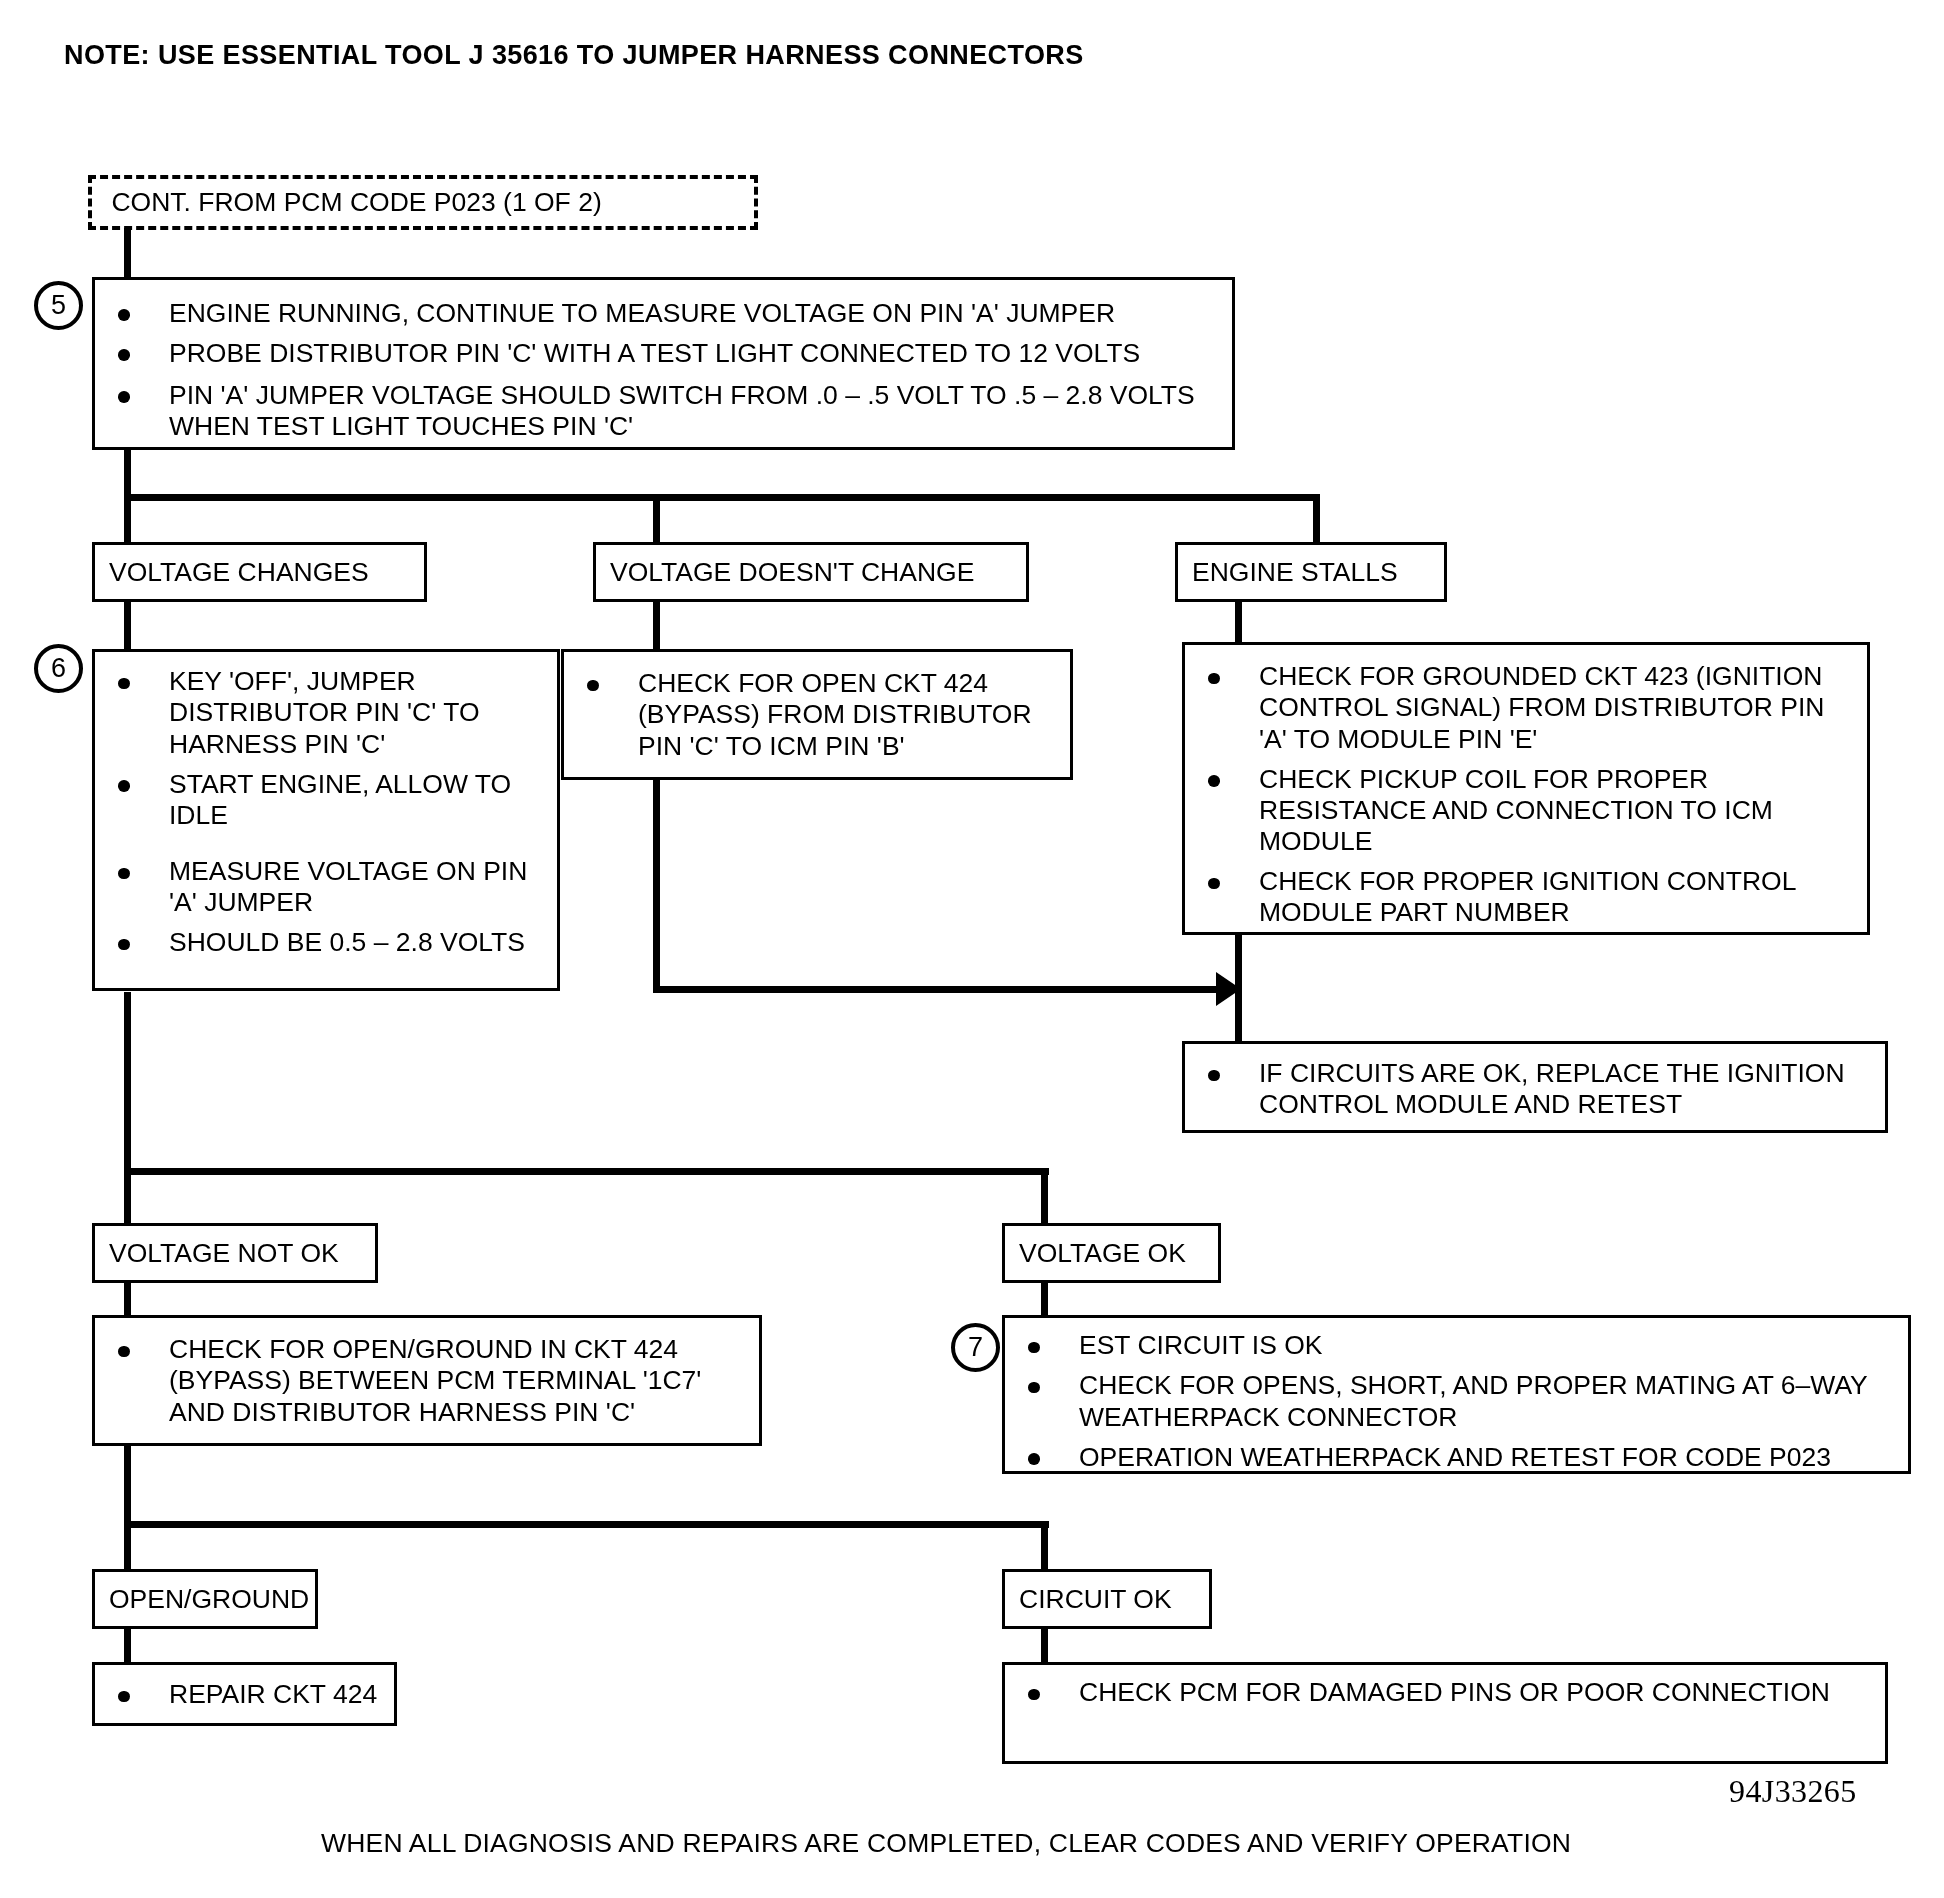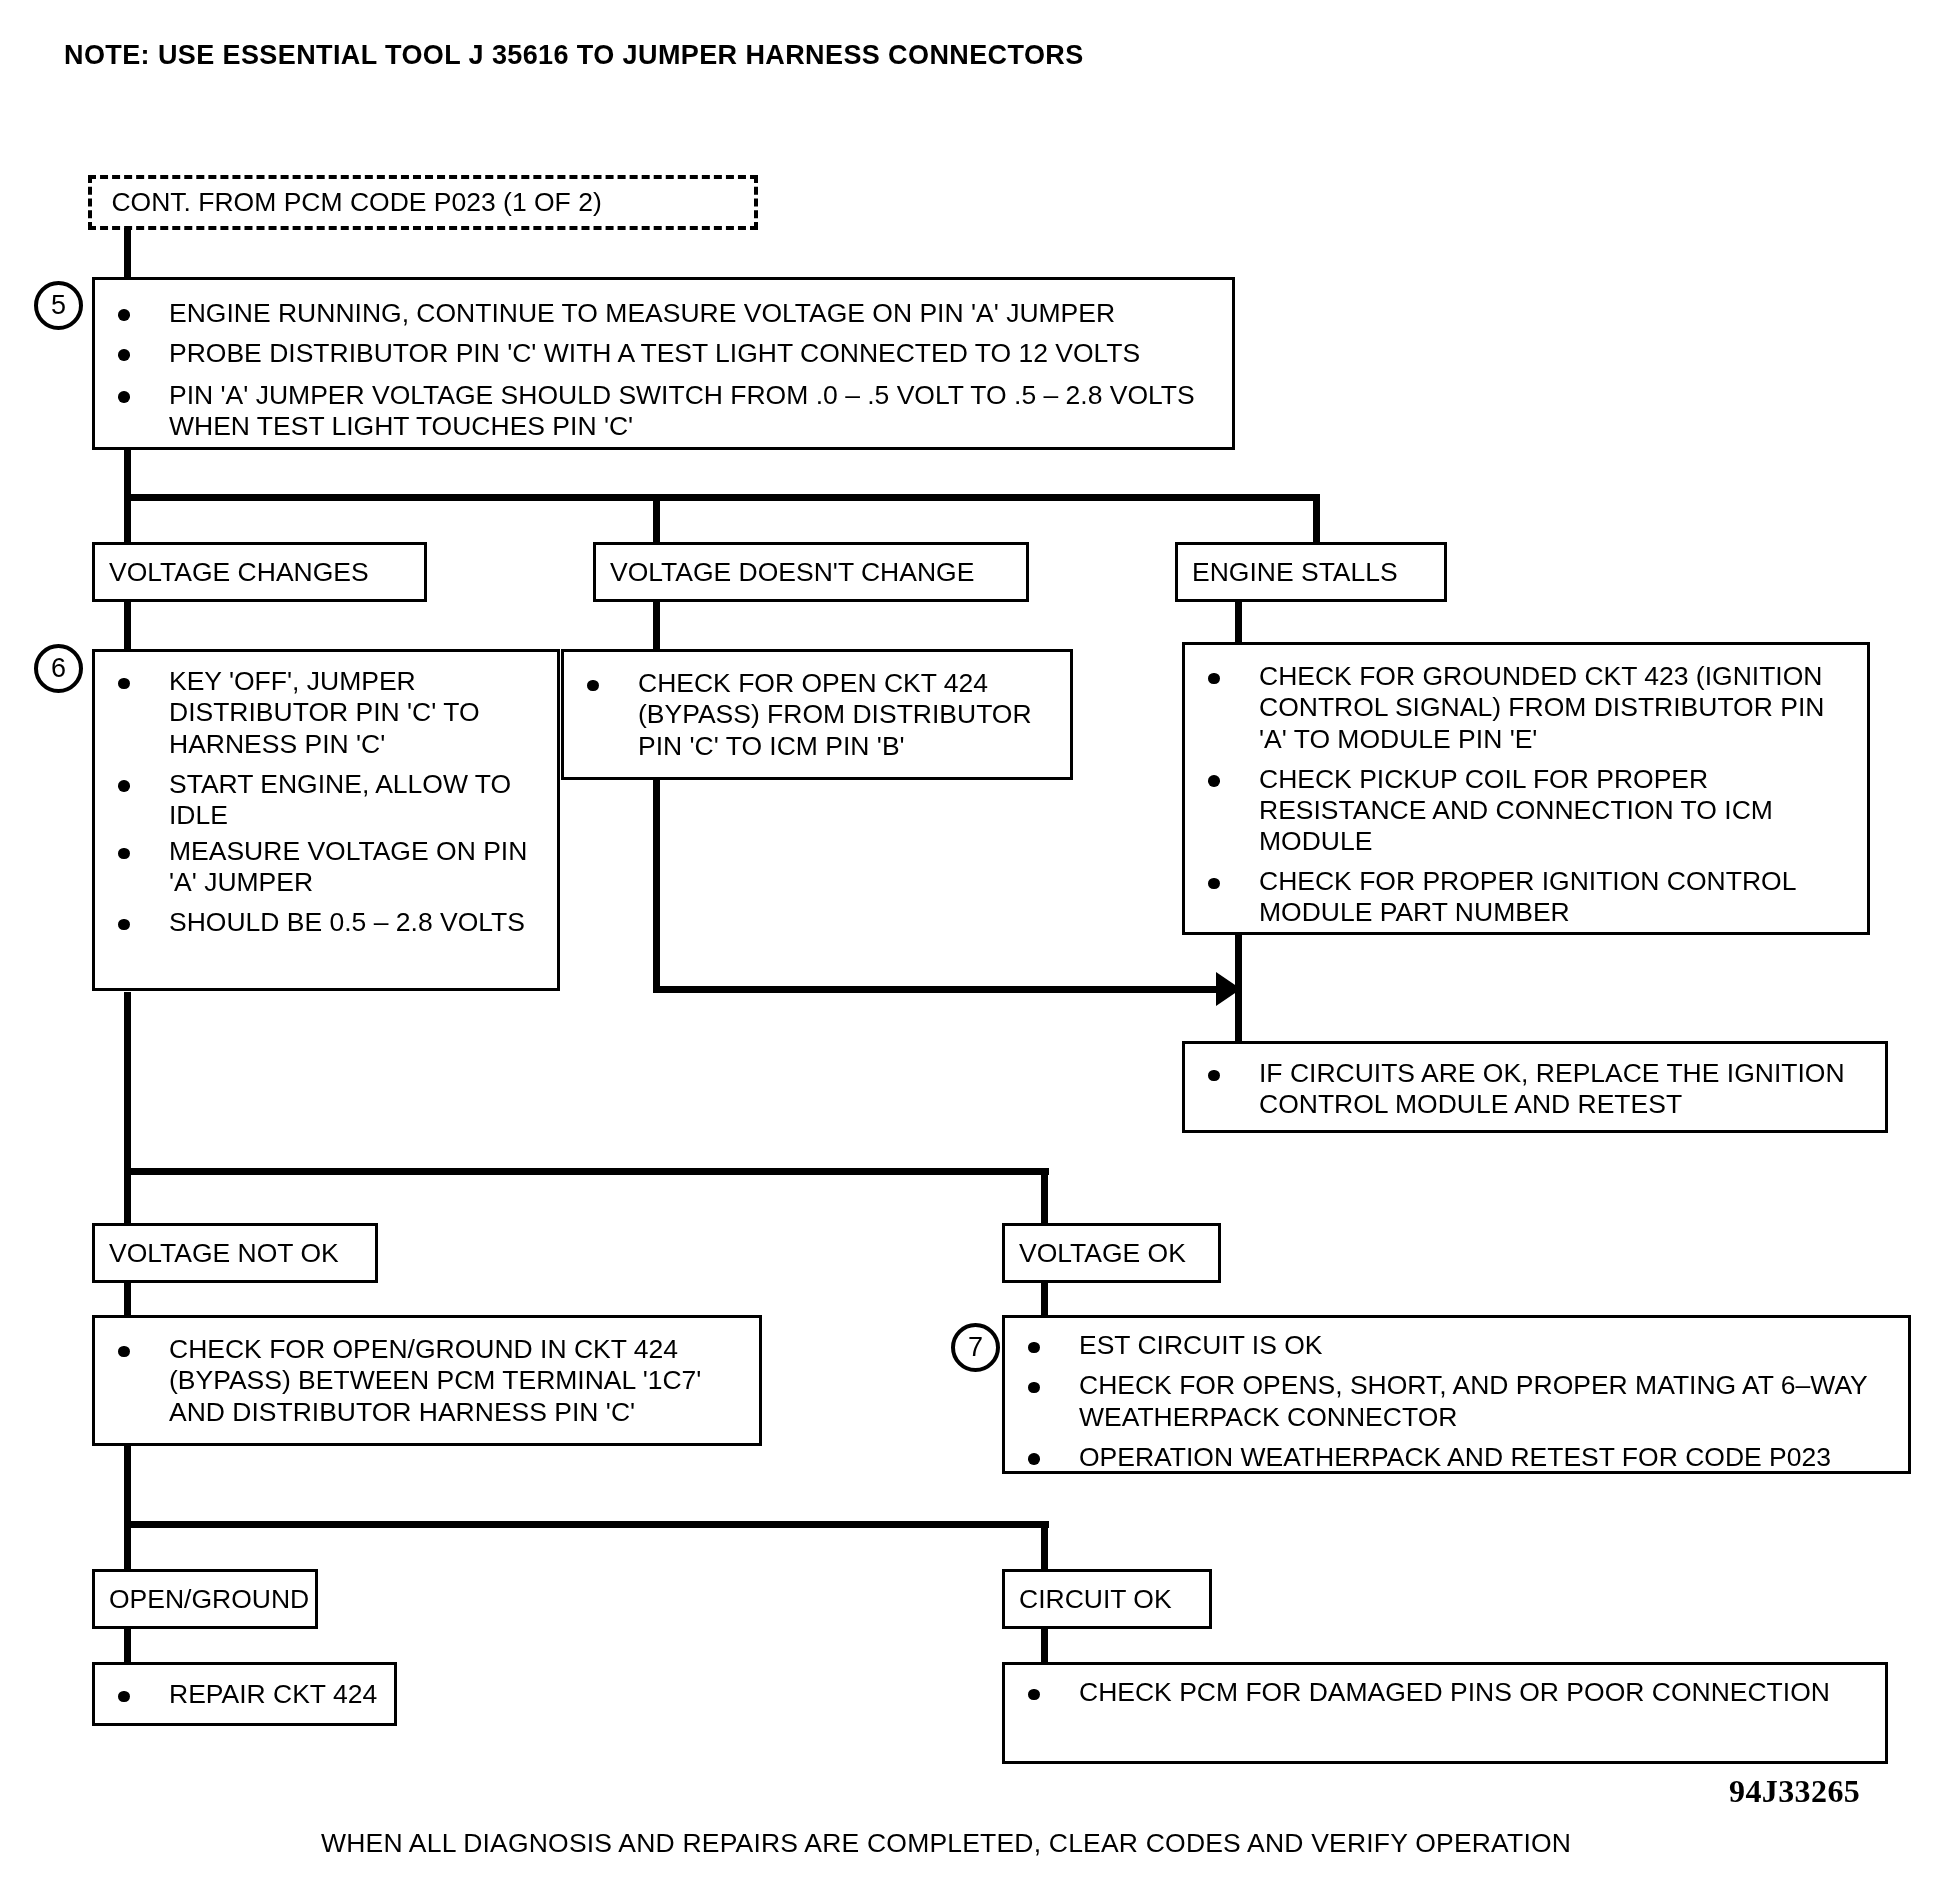--- a/index.html
+++ b/index.html
@@ -27,21 +27,21 @@
   }
   .footer-caption {
     position: absolute;
     font-size: 26.5px;
     letter-spacing: 0.2px;
     white-space: nowrap;
   }
   .doc-code {
     position: absolute;
     font-family: "Liberation Serif", serif;
-    font-weight: bold;
+    font-weight: normal;
     font-size: 32px;
     letter-spacing: 0.4px;
     white-space: nowrap;
   }
 
   
   .box {
     position: absolute;
     box-sizing: border-box;
     border: 3.5px solid #000;
@@ -171,21 +171,21 @@
   <div class="box" style="left:92px; top:649px; width:468px; height:342px;">
     <ul class="bullets" id="list-step6" style="left:23px; top:14px; right:16px;">
         <li style="padding-left: 51px;">
           <span class="bdot" style="top: 11.5px;"></span>
           <span class="btxt">KEY 'OFF', JUMPER DISTRIBUTOR PIN 'C' TO HARNESS PIN 'C'</span>
         </li>
         <li style="padding-left: 51px; margin-top: 8.8px;">
           <span class="bdot" style="top: 11.5px;"></span>
           <span class="btxt">START ENGINE, ALLOW TO IDLE</span>
         </li>
-        <li style="padding-left: 51px; margin-top: 5px;">
+        <li style="padding-left: 51px; margin-top: 25px;">
           <span class="bdot" style="top: 11.5px;"></span>
           <span class="btxt">MEASURE VOLTAGE ON PIN 'A' JUMPER</span>
         </li>
         <li style="padding-left: 51px; margin-top: 8.8px;">
           <span class="bdot" style="top: 11.5px;"></span>
           <span class="btxt">SHOULD BE 0.5 – 2.8 VOLTS</span>
         </li>
       </ul>
   </div>
 

